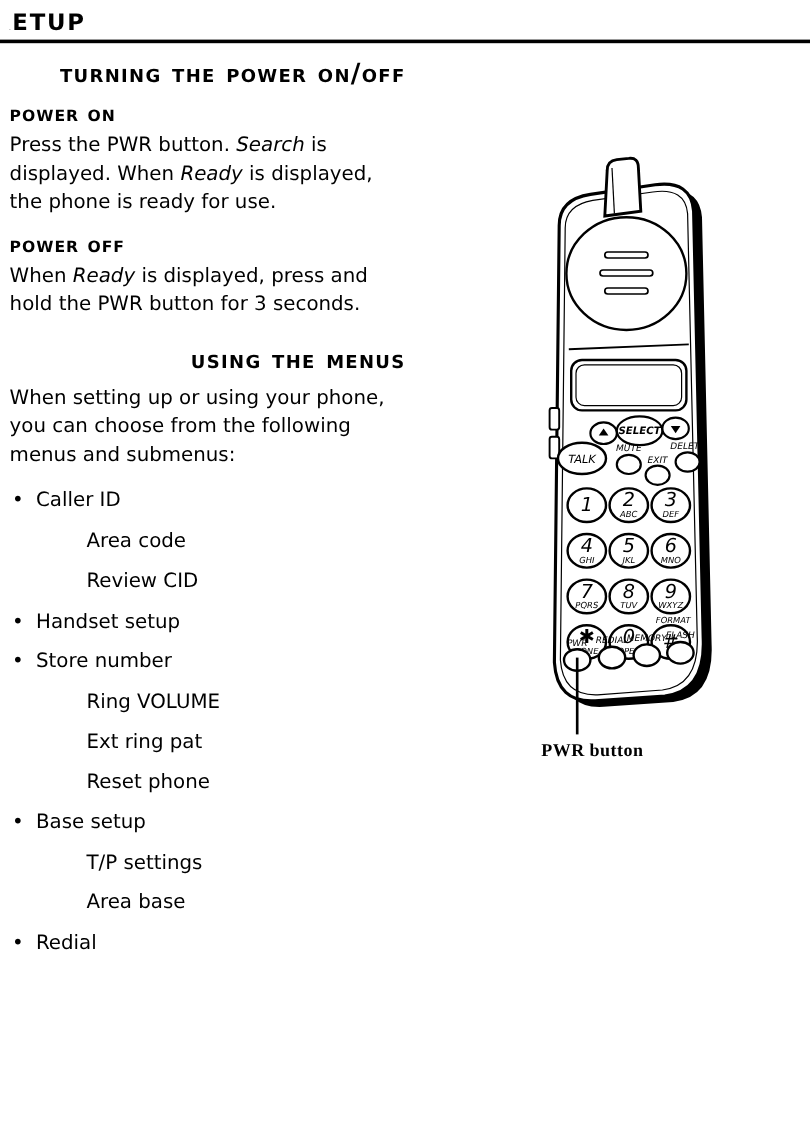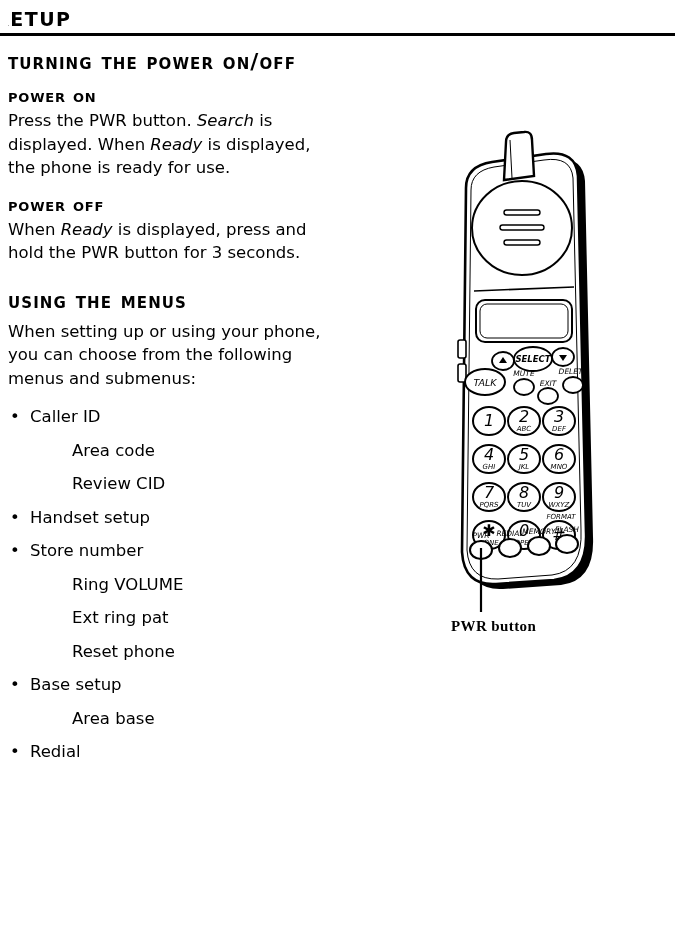--- a/index.html
+++ b/index.html
@@ -49,20 +49,21 @@
 
   h1.sec {
     font-family: "DejaVu Sans", sans-serif;
     font-weight: bold;
     font-size: 22px;
     letter-spacing: 1.1px;
     line-height: 27px;
     margin: 0 0 6px 0;
     font-variant: small-caps;
     text-transform: lowercase;
+    text-align: right;
   }
   h2.sub {
     font-family: "DejaVu Sans", sans-serif;
     font-weight: bold;
     font-size: 18px;
     letter-spacing: 0.8px;
     line-height: 22px;
     margin: 14px 0 2px 0;
     font-variant: small-caps;
     text-transform: lowercase;
@@ -156,20 +157,21 @@
   <ul class="menulist" id="menu-list">
       <li class="bullet">Caller ID</li>
       <li class="subitem">Area code</li>
       <li class="subitem">Review CID</li>
       <li class="bullet">Handset setup</li>
       <li class="bullet">Store number</li>
       <li class="subitem">Ring VOLUME</li>
       <li class="subitem">Ext ring pat</li>
       <li class="subitem">Reset phone</li>
       <li class="bullet">Base setup</li>
+      <li class="subitem">T/P settings</li>
       <li class="subitem">Area base</li>
       <li class="bullet">Redial</li>
     </ul>
 </div>
 
 <div id="page-number">10</div>
 
 <div id="phone-figure">
   <svg id="phone-svg" width="250" height="520" viewBox="0 0 250 520" xmlns="http://www.w3.org/2000/svg">
 

